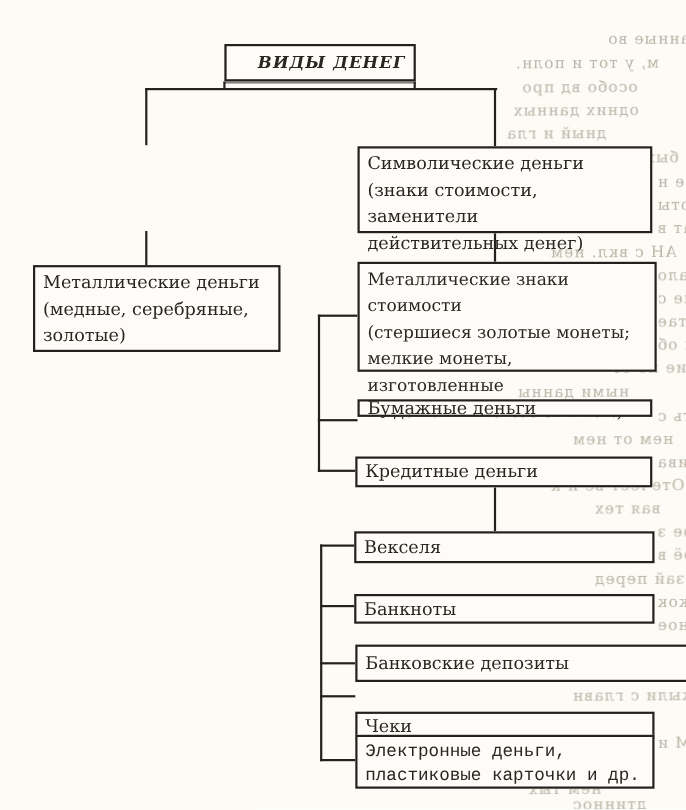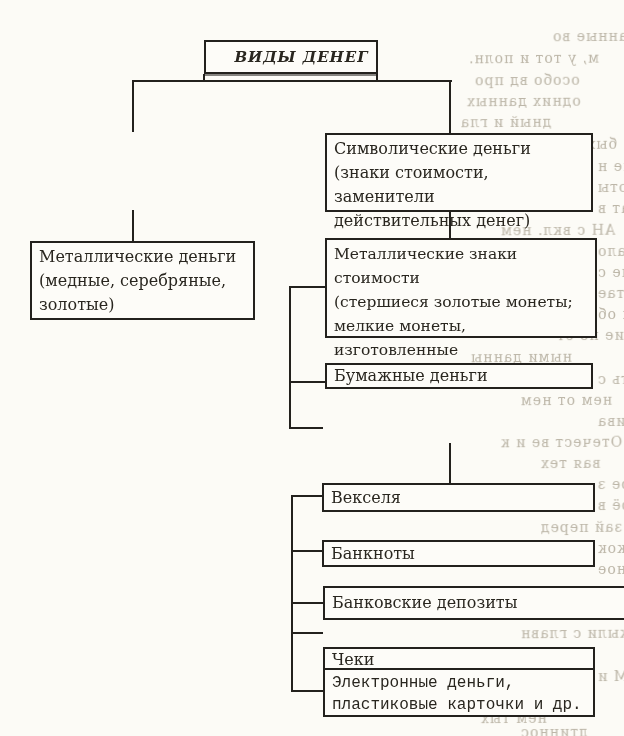--- a/index.html
+++ b/index.html
@@ -122,22 +122,23 @@
 
   <div class="node" style="left:325px;top:133px;width:268px;height:79px;">Символические деньги
 (знаки стоимости, заменители
 действительных денег)</div>
 
   <div class="node" style="left:325px;top:238px;width:272px;height:100px;font-size:15.5px;line-height:1.55;">Металлические знаки стоимости
 (стершиеся золотые монеты;
 мелкие монеты, изготовленные
 из дешевых металлов и т.п.)</div>
 
-  <div class="node single" style="left:325px;top:363px;width:268px;height:26px;">Бумажные деньги</div>
+  <div class="node single" style="left:325px;top:363px;width:268px;height:16px;">Бумажные деньги</div>
 
+  <div class="node single" style="left:323px;top:415px;width:270px;height:28px;">Кредитные деньги</div>
 
   <div class="node single" style="left:322px;top:483px;width:273px;height:29px;">Векселя</div>
 
   <div class="node single" style="left:322px;top:540px;width:273px;height:27px;">Банкноты</div>
 
   <div class="node single" style="left:323px;top:586px;width:316px;height:34px;">Банковские депозиты</div>
 
   <div class="node single" style="left:323px;top:620px;width:272px;height:25px;margin-top:27px;">Чеки</div>
 
   <div class="node" style="left:323px;top:668px;width:272px;height:49px;line-height:1.4;font-family:Liberation Mono, monospace;">Электронные деньги,

